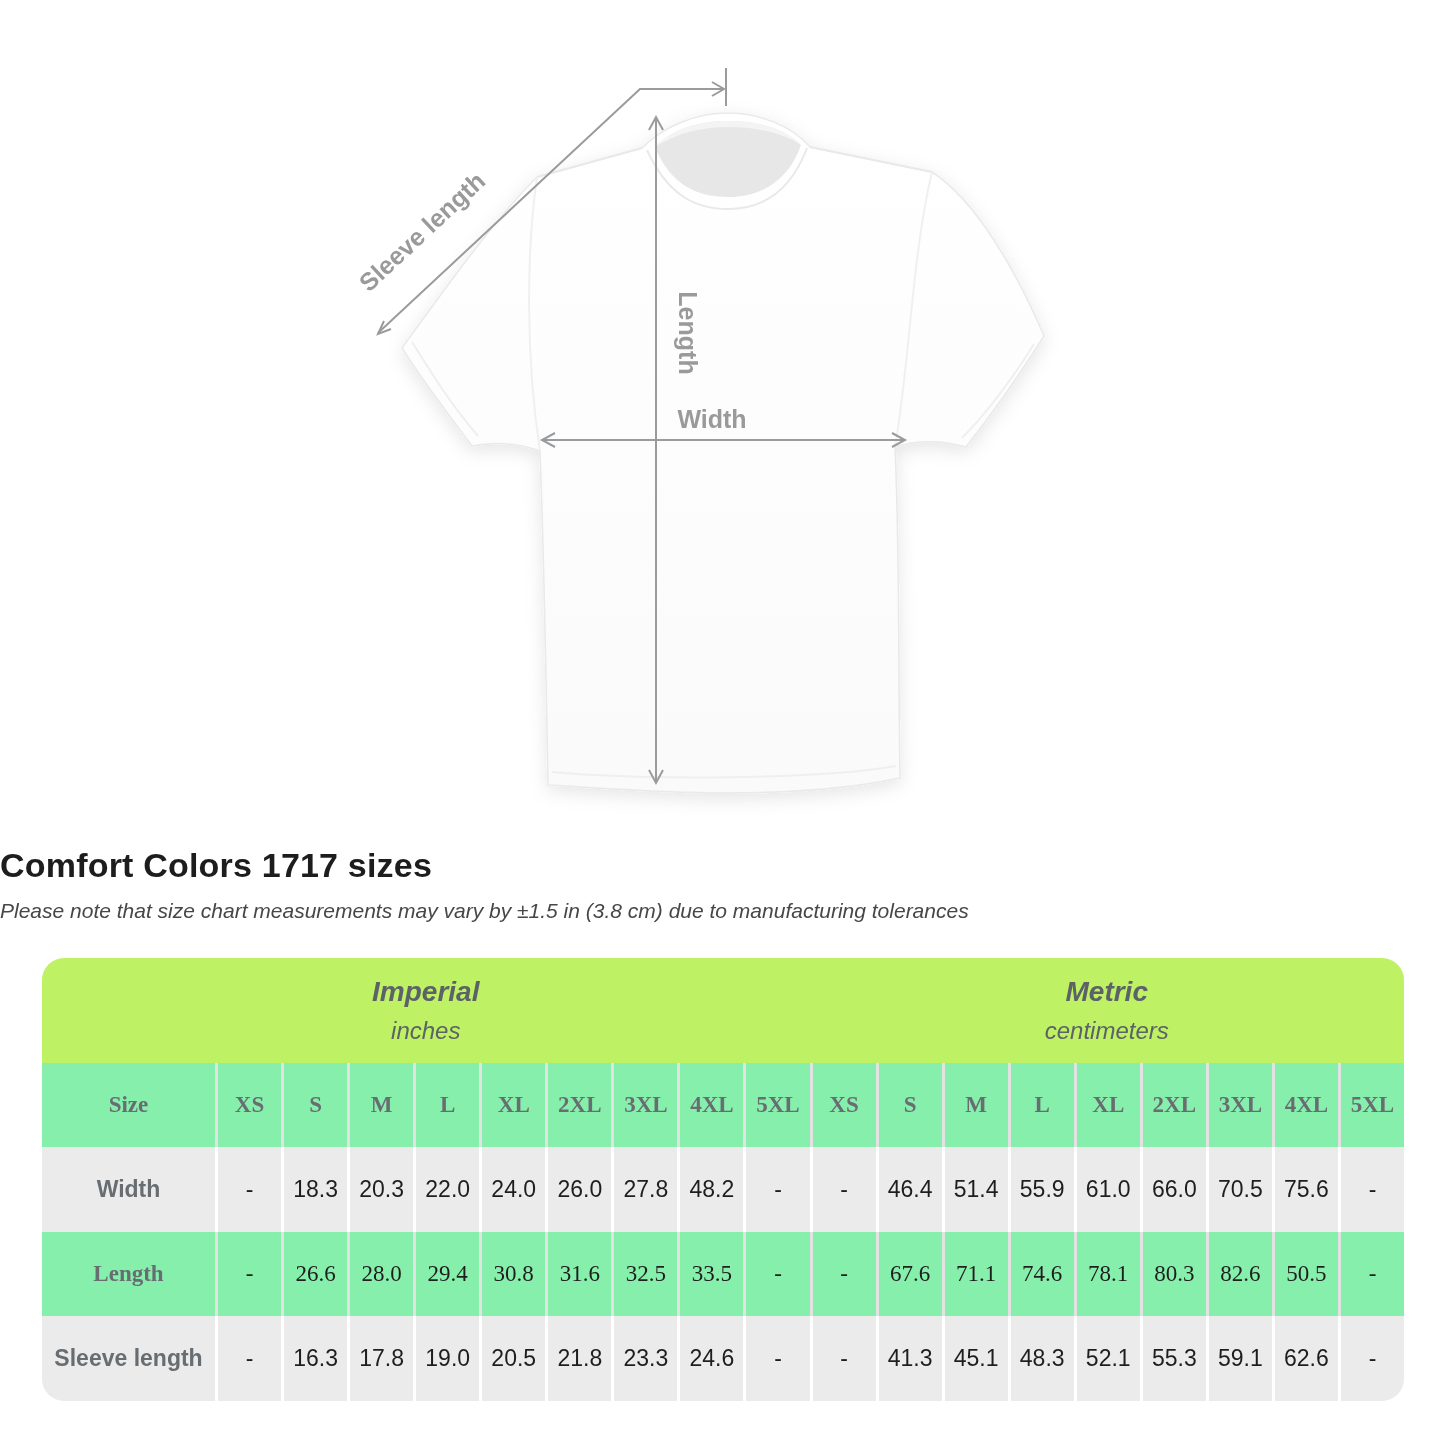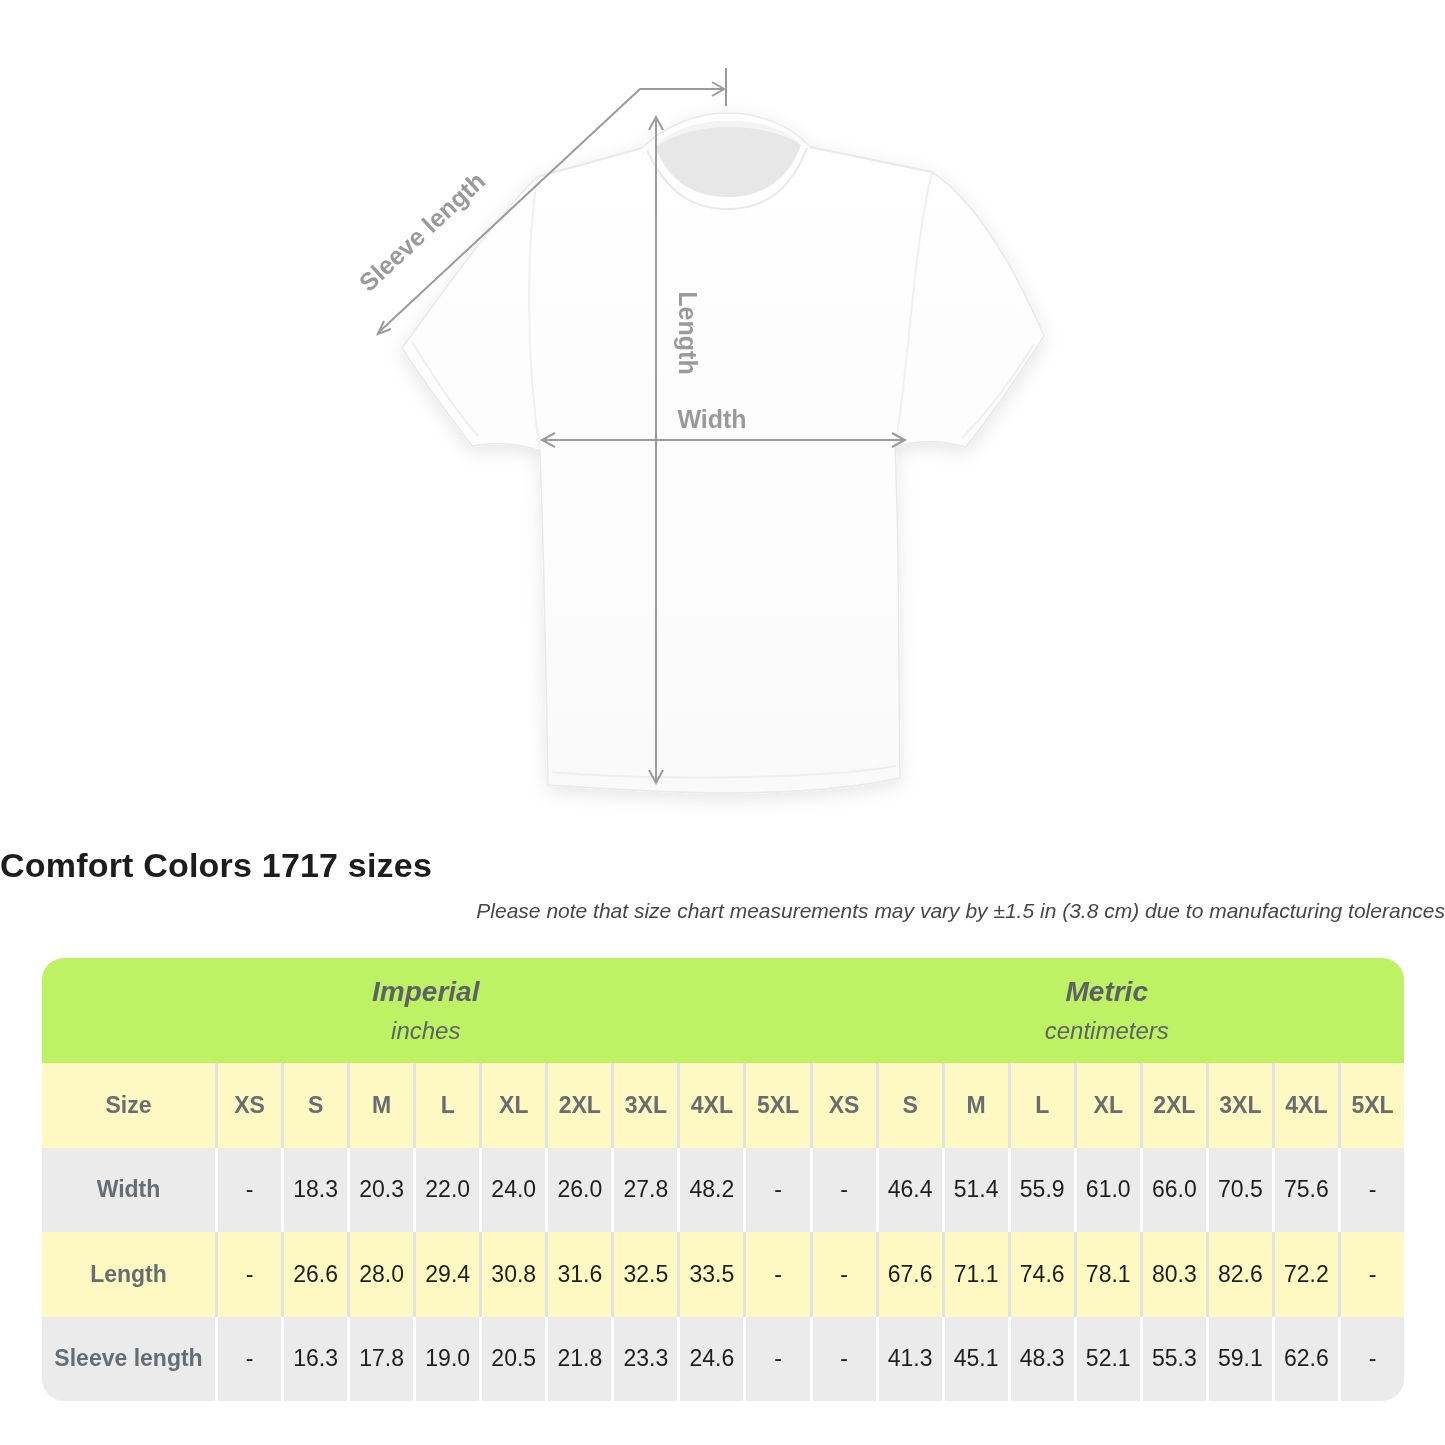--- a/index.html
+++ b/index.html
@@ -5,36 +5,36 @@
   html,body{margin:0;padding:0;background:#ffffff;}
   body{font-family:"Liberation Sans","DejaVu Sans",sans-serif;}
   .stage{position:relative;width:1445px;height:1445px;background:#ffffff;overflow:hidden;}
 
   
   .diagram{position:absolute;left:0;top:0;width:1445px;height:840px;}
 
   
   .title{position:absolute;left:0;top:846px;width:1445px;margin:0;
          font-size:34px;font-weight:bold;color:#1d1d1d;letter-spacing:.2px;}
-  .subtitle{position:absolute;left:0;top:899px;width:1445px;margin:0;text-align:right;
+  .subtitle{position:absolute;left:0;top:899px;width:1445px;margin:0;text-align:left;
             font-style:italic;font-size:21px;color:#474747;}
 
   
   .size-table{position:absolute;left:42px;top:958px;width:1362px;height:443px;
               border-radius:22px;overflow:hidden;background:#ffffff;}
   .band{display:flex;height:105px;background:#bef264;}
   .band-group{display:flex;flex-direction:column;align-items:center;justify-content:center;gap:9px;}
   .band-group.imperial{width:56.35%;}
   .band-group.metric{width:43.65%;}
   .band-label{font-size:28px;font-weight:bold;font-style:italic;color:#5d6267;}
   .band-sub{font-size:24px;font-style:italic;color:#5d6267;}
 
   .grid{display:flex;flex-direction:column;height:338px;}
   .row{display:grid;grid-template-columns:173px repeat(18,1fr);flex:1 1 auto;}
-  .row-white{--sep:#e2e2e2;background:#fef9c3;}
+  .row-white{--sep:#e2e2e2;background:#86efac;font-family:Liberation Serif, serif;}
   .row-gray{--sep:#ffffff;background:#ebebeb;}
   .cell{display:flex;align-items:center;justify-content:center;
         font-size:23px;color:#1e1e1e;overflow:hidden;white-space:nowrap;}
   .cell + .cell{border-left:3px solid var(--sep);}
   .label-cell,.head-cell{font-weight:bold;color:#686d72;}
 </style>
 </head>
 <body>
 
 <div class="stage">
@@ -175,21 +175,21 @@
           <div class="cell value-cell">32.5</div>
           <div class="cell value-cell">33.5</div>
           <div class="cell value-cell">-</div>
           <div class="cell value-cell">-</div>
           <div class="cell value-cell">67.6</div>
           <div class="cell value-cell">71.1</div>
           <div class="cell value-cell">74.6</div>
           <div class="cell value-cell">78.1</div>
           <div class="cell value-cell">80.3</div>
           <div class="cell value-cell">82.6</div>
-          <div class="cell value-cell">72.2</div>
+          <div class="cell value-cell">50.5</div>
           <div class="cell value-cell">-</div>
         </div>
         <div class="row row-gray">
           <div class="cell label-cell">Sleeve length</div>
           <div class="cell value-cell">-</div>
           <div class="cell value-cell">16.3</div>
           <div class="cell value-cell">17.8</div>
           <div class="cell value-cell">19.0</div>
           <div class="cell value-cell">20.5</div>
           <div class="cell value-cell">21.8</div>

